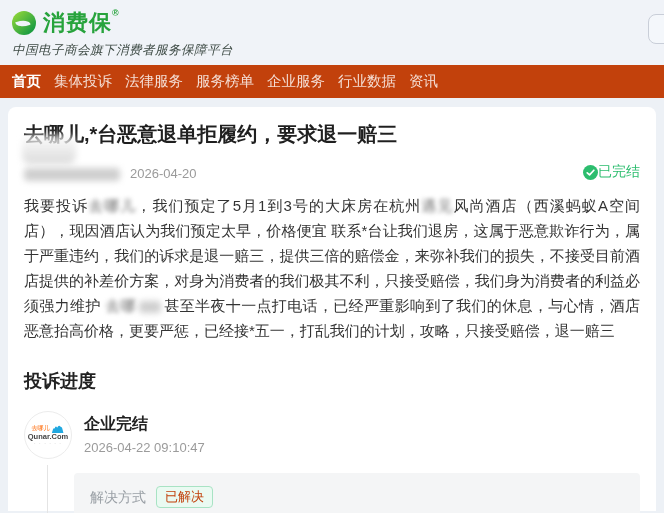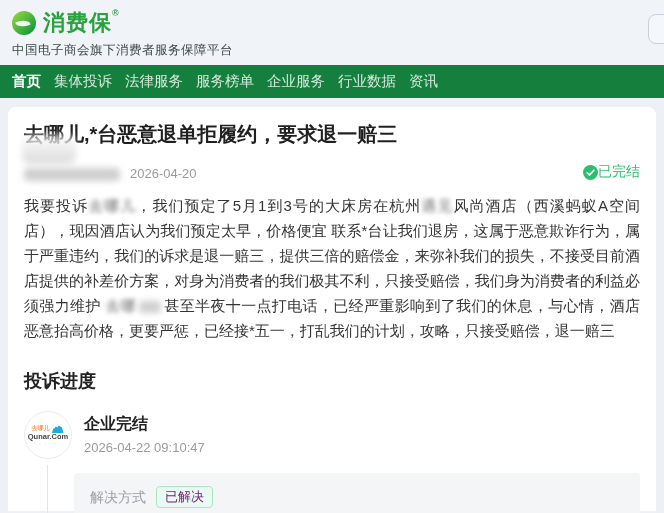--- a/index.html
+++ b/index.html
@@ -8,26 +8,26 @@
 
   
   .header { position:relative; height:65px; background:#f0f3f8; padding:8px 12px 0; }
   .logo-row { display:flex; align-items:center; gap:7px; }
   .logo-ball { width:24px; height:24px; border-radius:50%;
     background:linear-gradient(135deg,#8fd53a 10%,#1f9e41 80%); position:relative; }
   .logo-ball::after { content:""; position:absolute; left:4px; top:9px; width:14px; height:7px;
     background:#f0f3f8; border-radius:0 100% 10% 100%; transform:rotate(-18deg); }
   .logo-text { font-size:22px; font-weight:bold; color:#27a33c; letter-spacing:1px; }
   .reg-mark { font-size:9px; color:#27a33c; vertical-align:top; }
-  .tagline { margin-top:4px; font-size:12.5px; color:#3d4a44; letter-spacing:.5px; }
+  .tagline { margin-top:4px; font-size:12.5px; color:#3d4a44; letter-spacing:.5px;font-style:italic; }
   .search-partial { position:absolute; right:-16px; top:14px; width:32px; height:30px;
     border:1.5px solid #c9ced8; border-radius:8px; background:#f4f7fb; }
 
   
-  .nav { height:33px; background:#15803d; display:flex; align-items:center;
+  .nav { height:33px; background:#c2410c; display:flex; align-items:center;
     gap:13px; padding:0 12px; }
   .nav a { font-size:14.5px; color:rgba(255,255,255,.82); text-decoration:none; cursor:pointer; }
   .nav a.active { color:#fff; font-weight:bold; }
 
   
   .card { margin:9px 8px 0; background:#fff; border-radius:8px 8px 0 0;
     padding:14px 16px 0; height:404px; }
 
   .title { font-size:20px; font-weight:bold; color:#1f1f1f; line-height:26px; }
   .title-censor { position:relative; display:inline-block; }
@@ -65,21 +65,21 @@
   .avatar .dots { font-size:5px; color:#aaa; letter-spacing:1px; line-height:5px; }
   .entry-actor { font-size:16px; font-weight:bold; color:#222; margin-top:3px; }
   .entry-time { font-size:13px; color:#9b9b9b; margin-top:5px;text-align:center; }
 
   .detail-box { margin:14px 0 0 50px; background:#f4f5f6; border-radius:4px;
     padding:13px 16px; font-size:14px; }
   .field-row { display:flex; align-items:flex-start; margin-bottom:13px; }
   .field-row:last-child { margin-bottom:0; }
   .field-label { color:#9aa0a6; flex:0 0 66px; line-height:22px; }
   .field-value { color:#333; line-height:22px; }
-  .badge { display:inline-block; font-size:13px; color:#701a75; background:#eafaf2;
+  .badge { display:inline-block; font-size:13px; color:#c2410c; background:#eafaf2;
     border:1px solid #a8e3c4; border-radius:4px; padding:1px 8px; line-height:18px; }
 </style>
 </head>
 <body>
 
 <div class="header">
   <div class="logo-row">
     <div class="logo-ball"></div>
     <div class="logo-text"><span>消费保</span><span class="reg-mark">®</span></div>
   </div>

